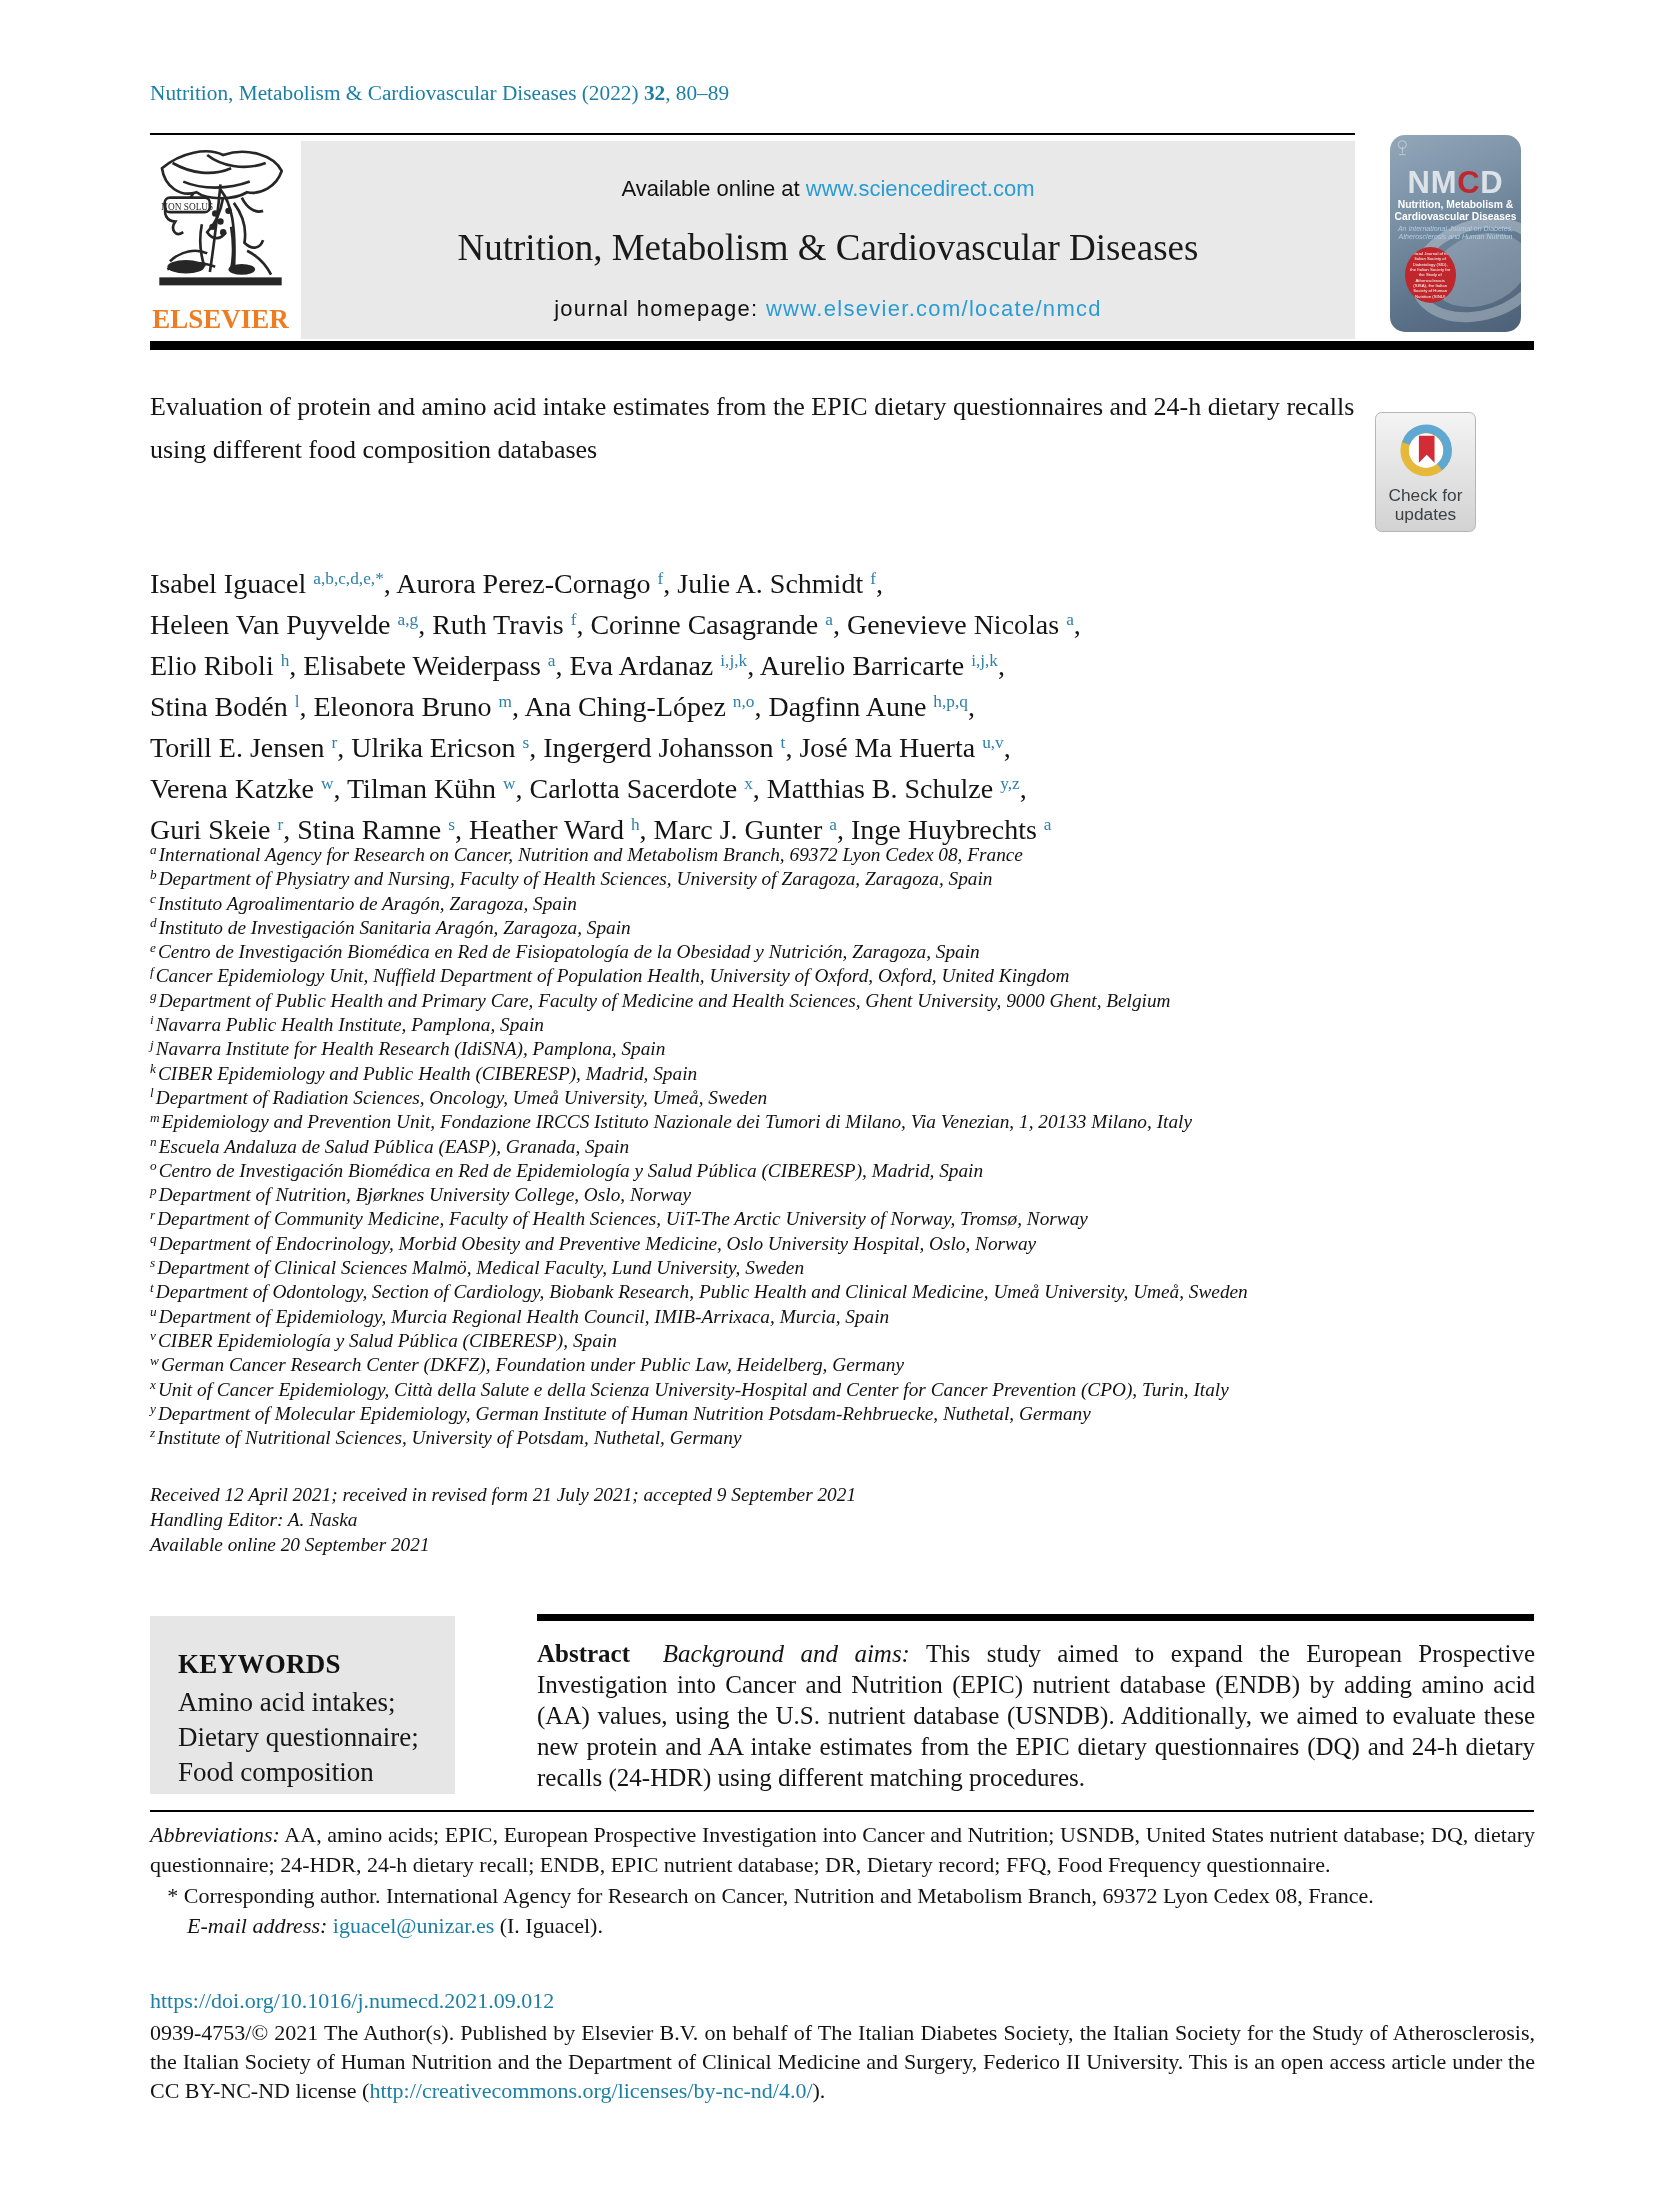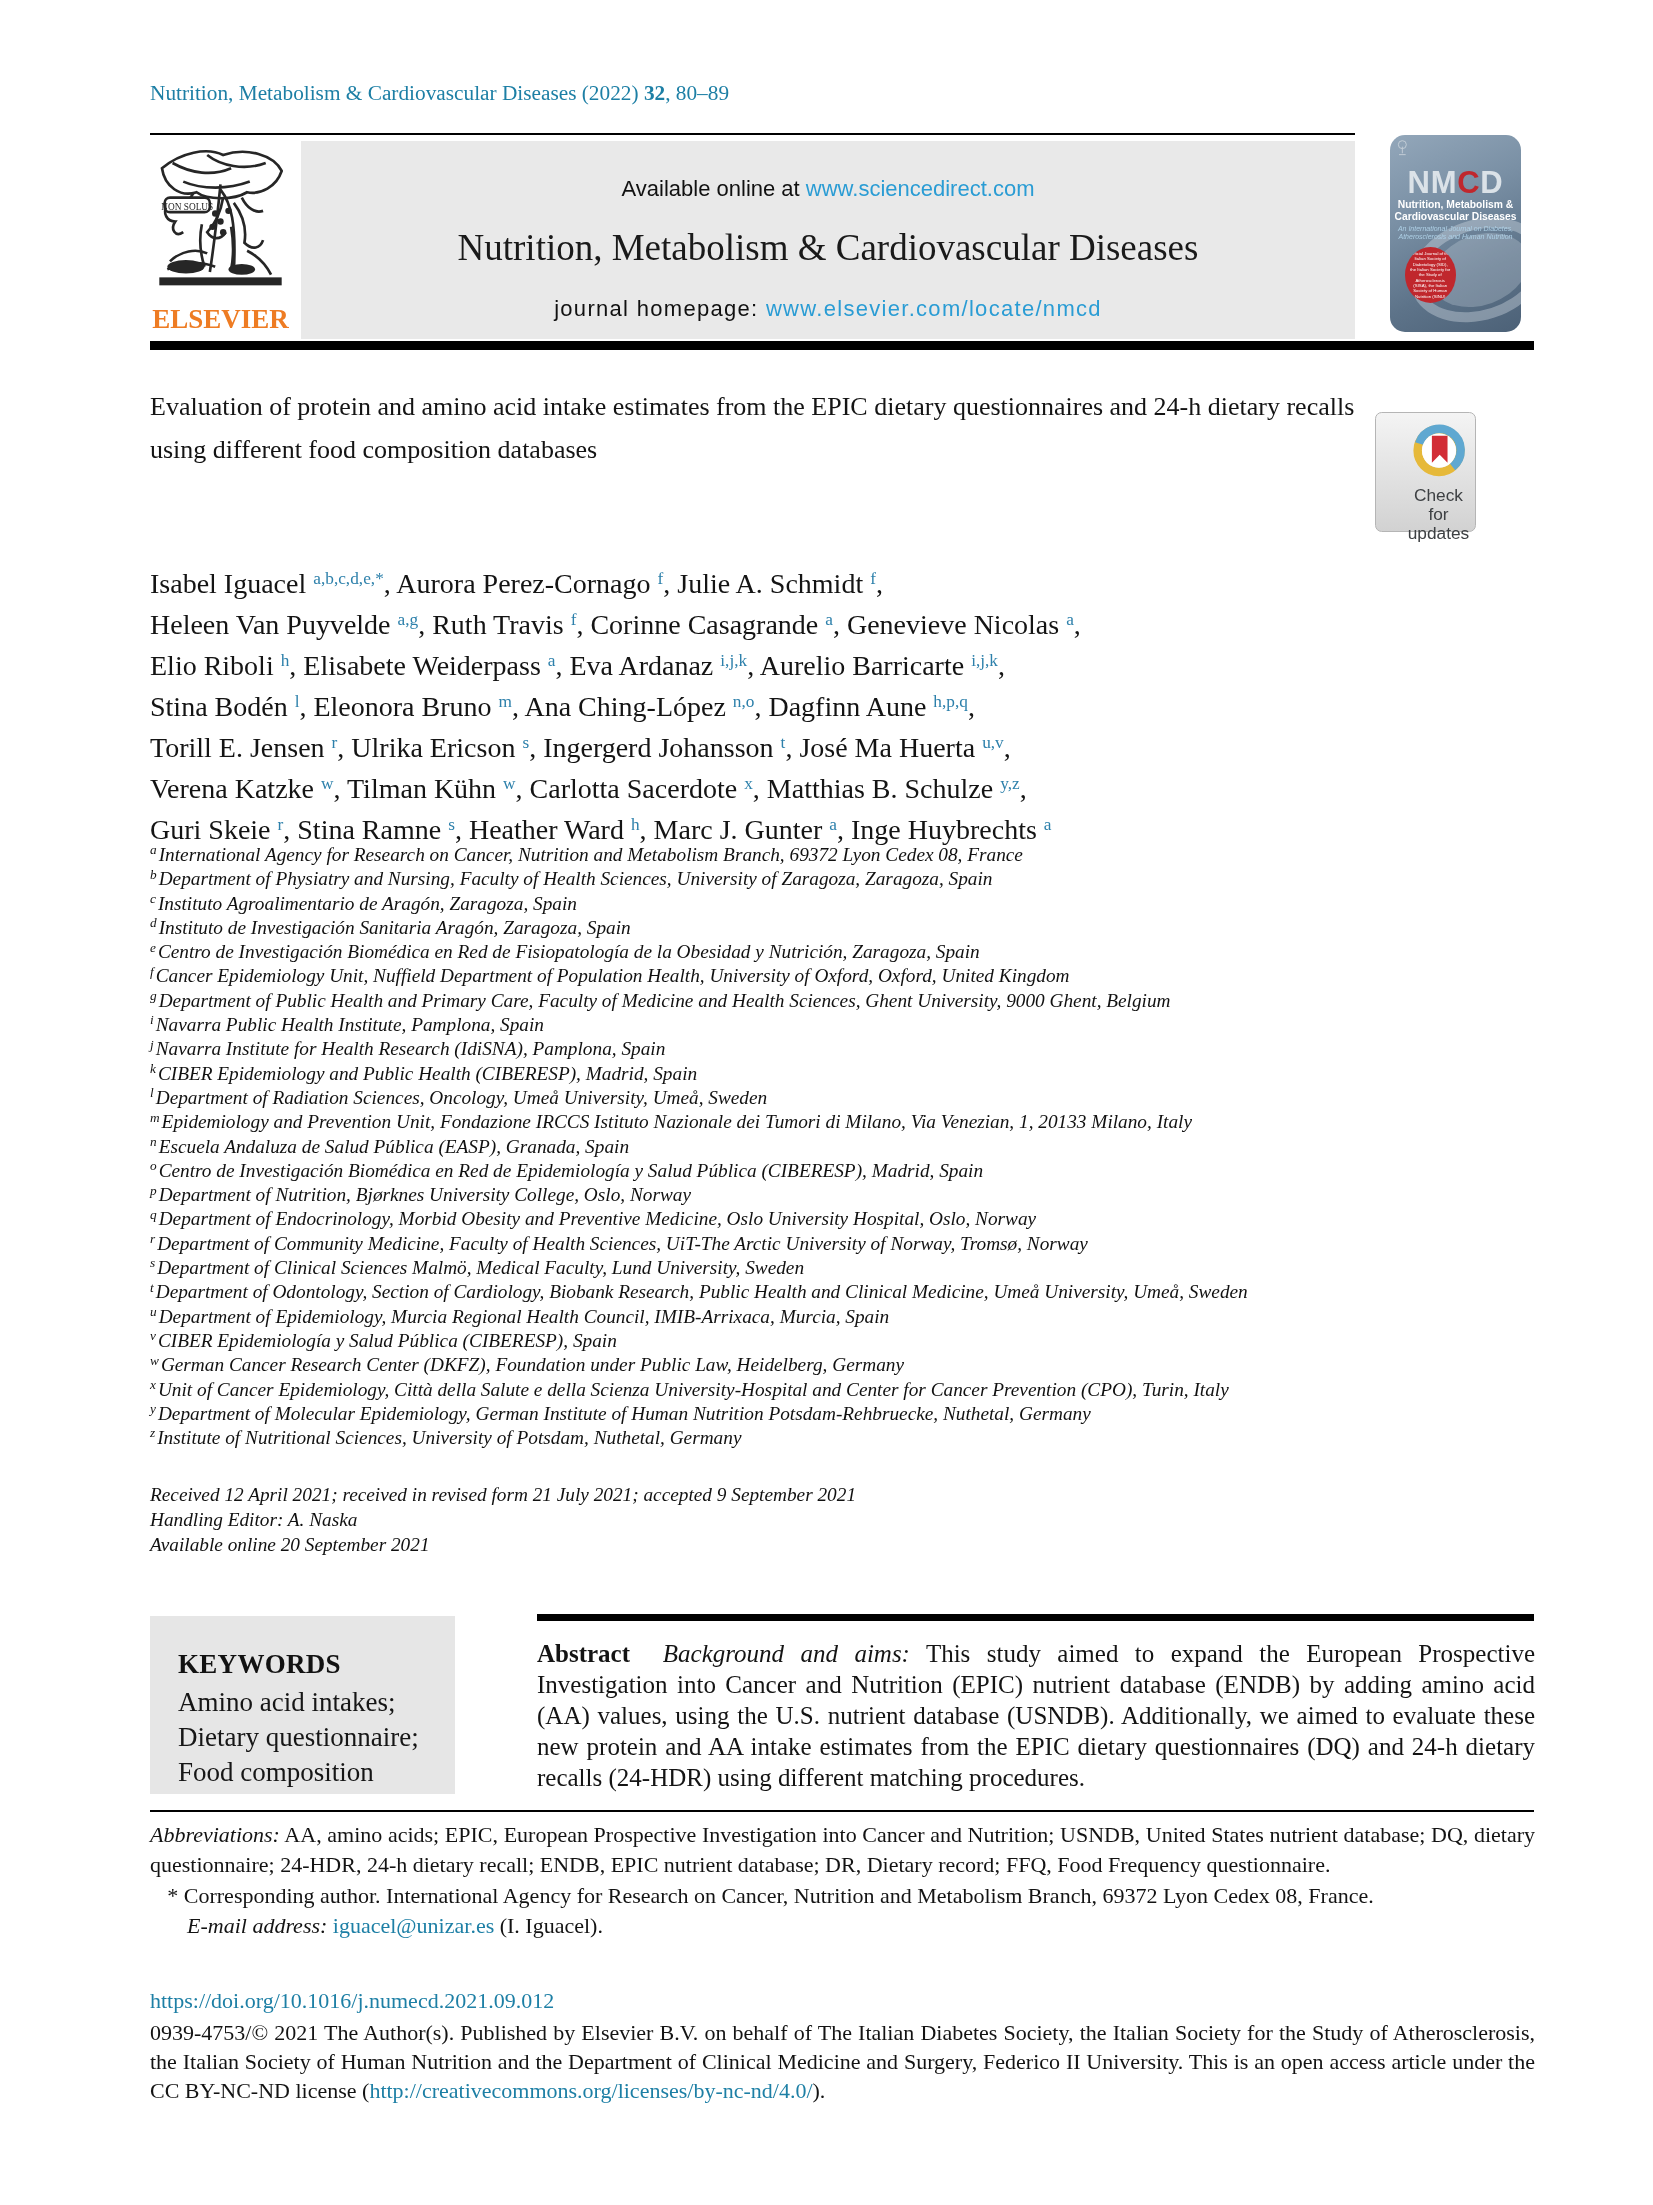--- a/index.html
+++ b/index.html
@@ -53,21 +53,21 @@
   .cover .brand span.red{color:var(--cover-red);}
   .cover .ctitle{position:absolute;left:0;top:64px;width:100%;text-align:center;color:#fff;font-weight:bold;font-size:10.3px;line-height:12px;}
   .cover .ctag{position:absolute;left:0;top:90px;width:100%;text-align:center;color:#aed0e6;font-size:7px;line-height:8.3px;font-style:italic;}
   .cover .cbadge{position:absolute;left:14.7px;top:112px;width:51px;height:56px;background:var(--cover-red);
     border-radius:50%;color:#fff;font-size:4.3px;line-height:5.3px;text-align:center;
     display:flex;align-items:center;justify-content:center;padding:5.3px;overflow:hidden;}
 
   
   .atitle{position:absolute;left:150px;top:385px;width:1220px;font-size:26px;line-height:43px;color:#141414;}
   .chk{position:absolute;left:1375px;top:412px;width:101px;height:120px;border:1.3px solid #b5b5b5;border-radius:6.7px;
-    background:linear-gradient(#f4f4f4,#d2d2d2);text-align:center;font-family:"Liberation Sans",sans-serif;padding-left:26px;}
+    background:linear-gradient(#f4f4f4,#d2d2d2);text-align:center;font-family:"Liberation Sans",sans-serif;}
   .chk svg{margin-top:6.7px;}
   .chk .chktext{font-size:17.3px;line-height:19.3px;color:#3d4043;}
 
   
   .authors{position:absolute;left:150px;top:565px;width:1194px;font-size:28px;line-height:37px;color:#141414;}
   .authors sup{color:var(--sup);font-size:17.3px;vertical-align:baseline;position:relative;top:-0.55em;}
 
   
   .affils{position:absolute;left:150px;top:844px;width:1387px;font-style:italic;font-size:19.3px;line-height:22.3px;color:#111;}
   .affils sup{font-size:13.3px;vertical-align:baseline;position:relative;top:-0.5em;margin-right:2px;}
@@ -184,22 +184,22 @@
       <div><sup>f</sup>Cancer Epidemiology Unit, Nuffield Department of Population Health, University of Oxford, Oxford, United Kingdom</div>
       <div><sup>g</sup>Department of Public Health and Primary Care, Faculty of Medicine and Health Sciences, Ghent University, 9000 Ghent, Belgium</div>
       <div><sup>i</sup>Navarra Public Health Institute, Pamplona, Spain</div>
       <div><sup>j</sup>Navarra Institute for Health Research (IdiSNA), Pamplona, Spain</div>
       <div><sup>k</sup>CIBER Epidemiology and Public Health (CIBERESP), Madrid, Spain</div>
       <div><sup>l</sup>Department of Radiation Sciences, Oncology, Umeå University, Umeå, Sweden</div>
       <div><sup>m</sup>Epidemiology and Prevention Unit, Fondazione IRCCS Istituto Nazionale dei Tumori di Milano, Via Venezian, 1, 20133 Milano, Italy</div>
       <div><sup>n</sup>Escuela Andaluza de Salud Pública (EASP), Granada, Spain</div>
       <div><sup>o</sup>Centro de Investigación Biomédica en Red de Epidemiología y Salud Pública (CIBERESP), Madrid, Spain</div>
       <div><sup>p</sup>Department of Nutrition, Bjørknes University College, Oslo, Norway</div>
+      <div><sup>r</sup>Department of Community Medicine, Faculty of Health Sciences, UiT-The Arctic University of Norway, Tromsø, Norway</div>
       <div><sup>q</sup>Department of Endocrinology, Morbid Obesity and Preventive Medicine, Oslo University Hospital, Oslo, Norway</div>
-      <div><sup>r</sup>Department of Community Medicine, Faculty of Health Sciences, UiT-The Arctic University of Norway, Tromsø, Norway</div>
       <div><sup>s</sup>Department of Clinical Sciences Malmö, Medical Faculty, Lund University, Sweden</div>
       <div><sup>t</sup>Department of Odontology, Section of Cardiology, Biobank Research, Public Health and Clinical Medicine, Umeå University, Umeå, Sweden</div>
       <div><sup>u</sup>Department of Epidemiology, Murcia Regional Health Council, IMIB-Arrixaca, Murcia, Spain</div>
       <div><sup>v</sup>CIBER Epidemiología y Salud Pública (CIBERESP), Spain</div>
       <div><sup>w</sup>German Cancer Research Center (DKFZ), Foundation under Public Law, Heidelberg, Germany</div>
       <div><sup>x</sup>Unit of Cancer Epidemiology, Città della Salute e della Scienza University-Hospital and Center for Cancer Prevention (CPO), Turin, Italy</div>
       <div><sup>y</sup>Department of Molecular Epidemiology, German Institute of Human Nutrition Potsdam-Rehbruecke, Nuthetal, Germany</div>
       <div><sup>z</sup>Institute of Nutritional Sciences, University of Potsdam, Nuthetal, Germany</div>
     </div>
 

